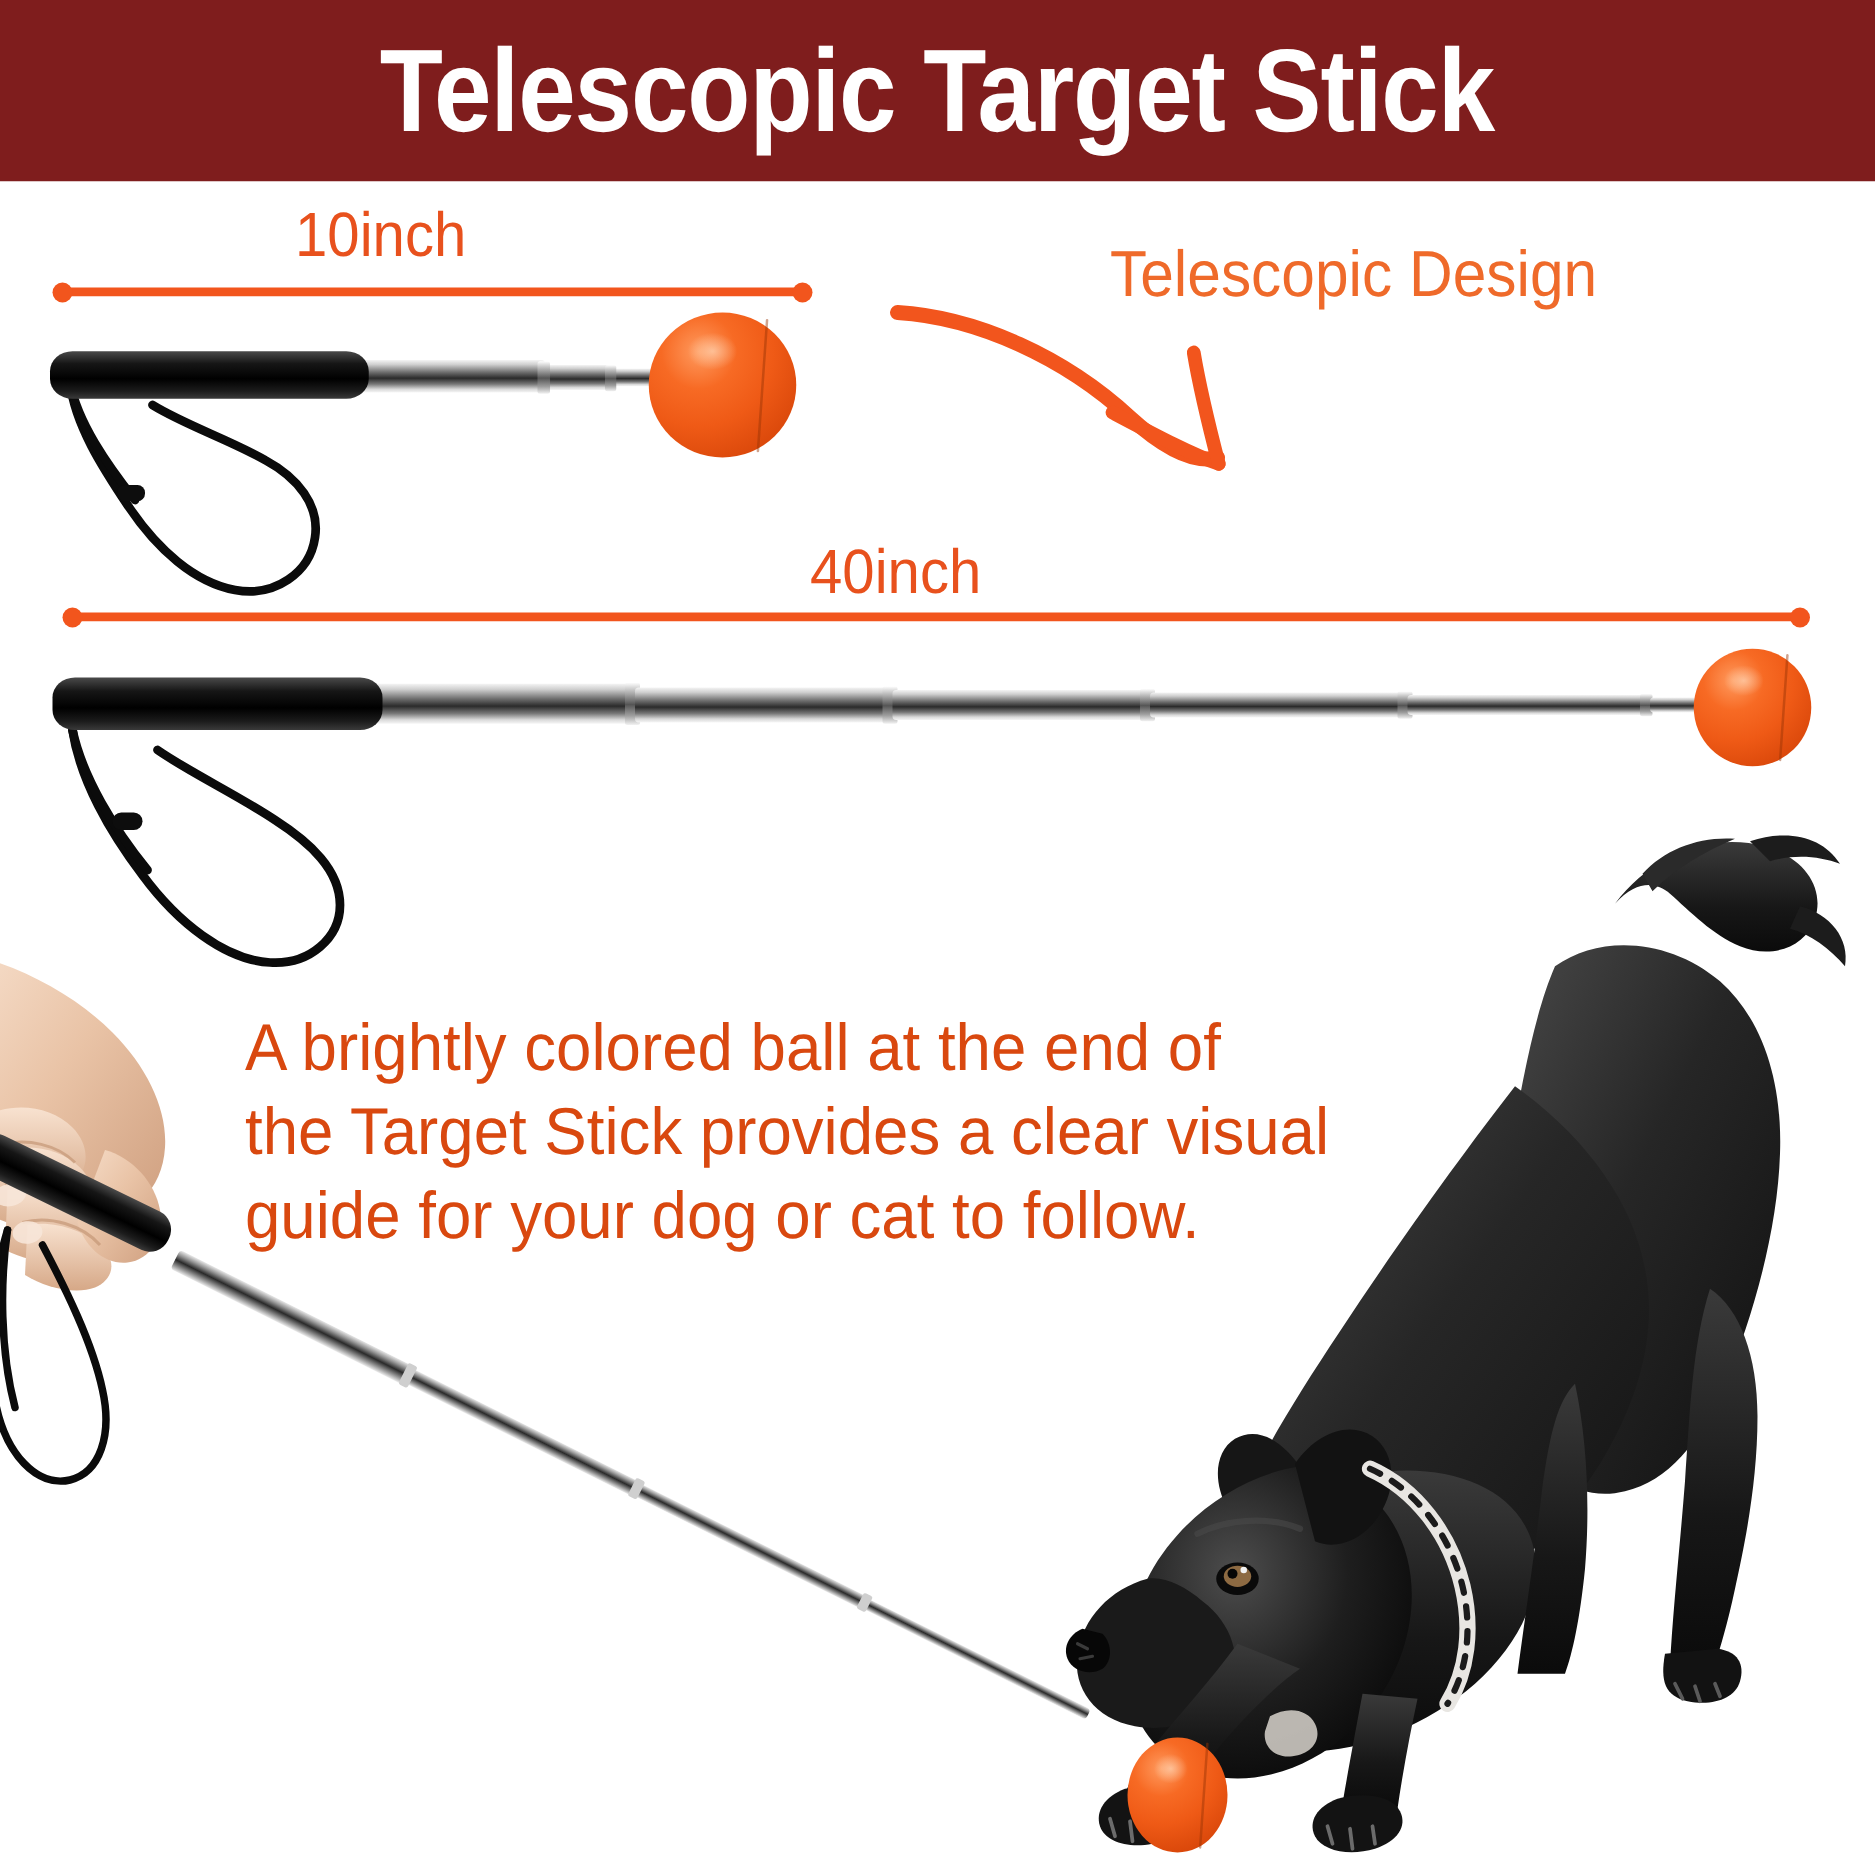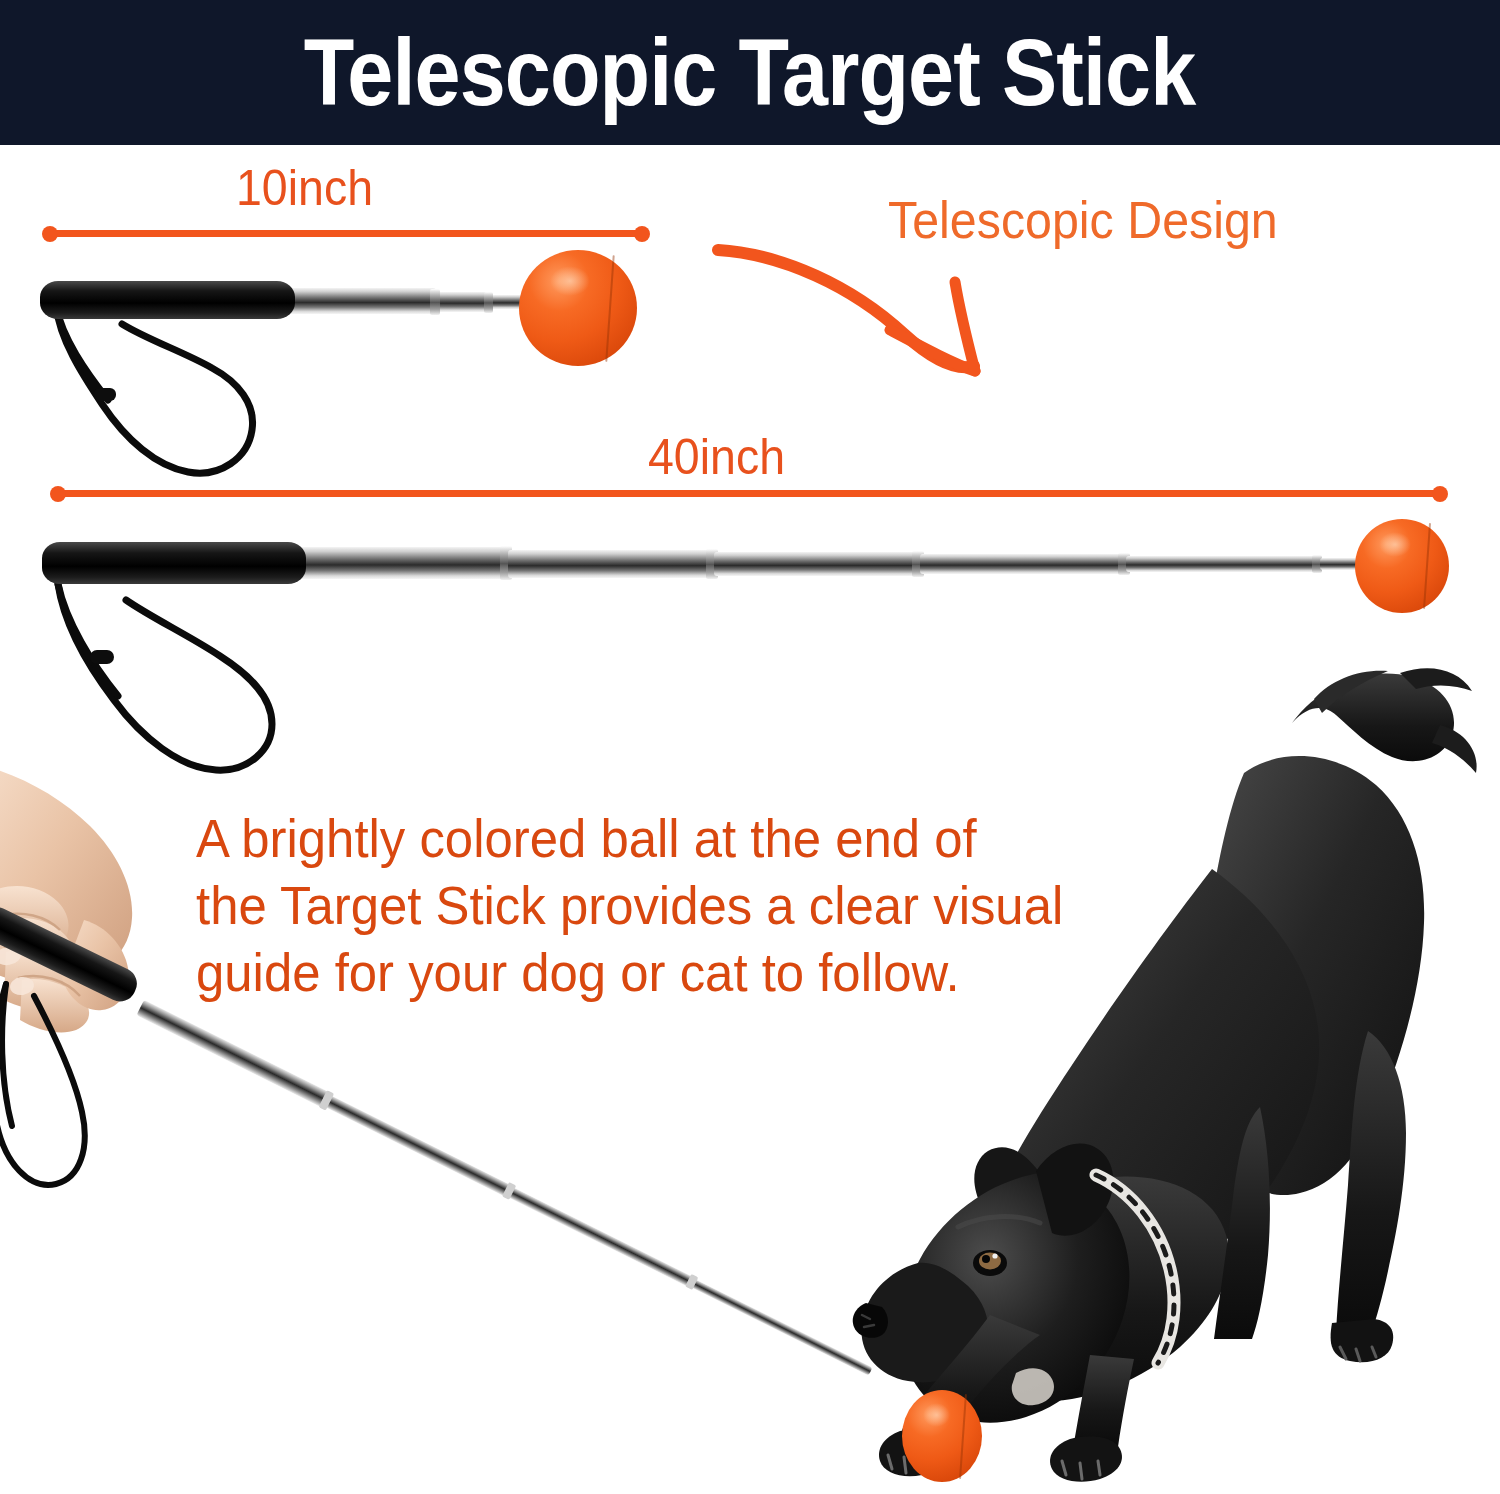--- a/index.html
+++ b/index.html
@@ -5,21 +5,21 @@
   html,body{margin:0;padding:0;background:#fff;}
   body{
     width:1500px;height:1494px;position:relative;overflow:hidden;
     font-family:"Liberation Sans", sans-serif;background:#ffffff;
   }
   .stage{position:absolute;inset:0;width:1500px;height:1494px;}
 
   
   .header{
     position:absolute;left:0;top:0;width:1500px;height:145px;
-    background:#0f172a;display:flex;align-items:center;justify-content:center;
+    background:#7f1d1d;display:flex;align-items:center;justify-content:center;
   }
   .header-title{
     color:#ffffff;font-size:94px;line-height:1;font-weight:700;
     letter-spacing:-1px;transform:scaleX(0.88);transform-origin:center;
     white-space:nowrap;font-family:"Liberation Sans", sans-serif;
   }
 
   
   .meas{position:absolute;height:14px;}
   .meas .bar{position:absolute;left:0;right:0;top:4px;height:7px;background:#f2551d;border-radius:4px;}

